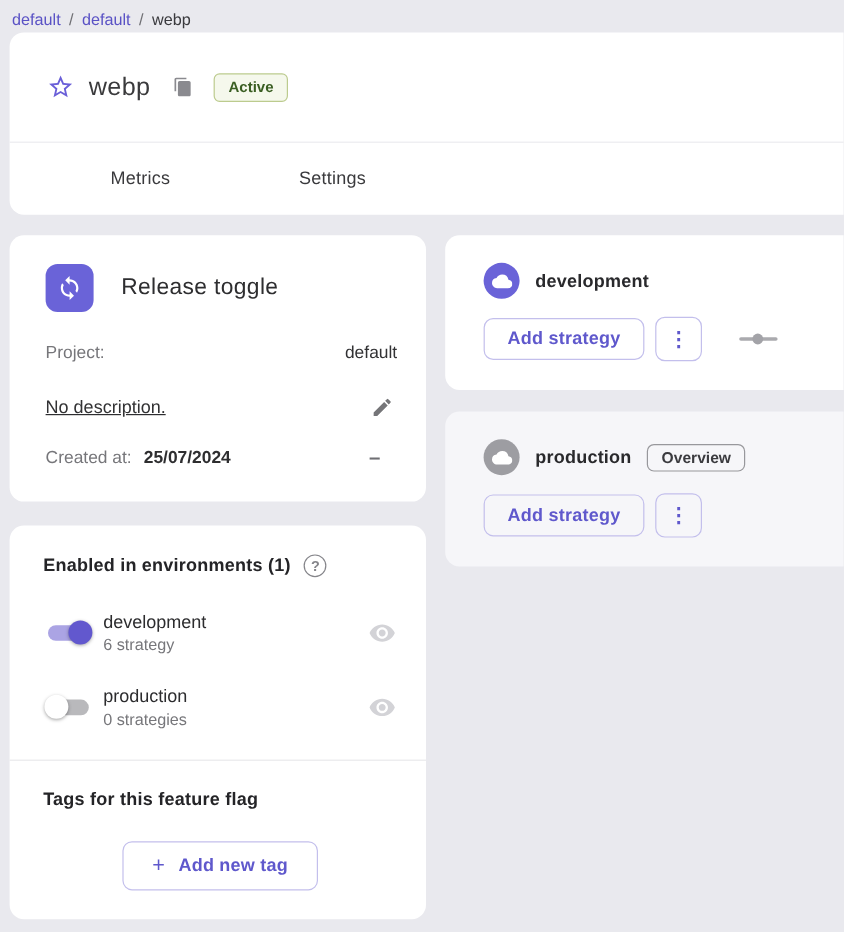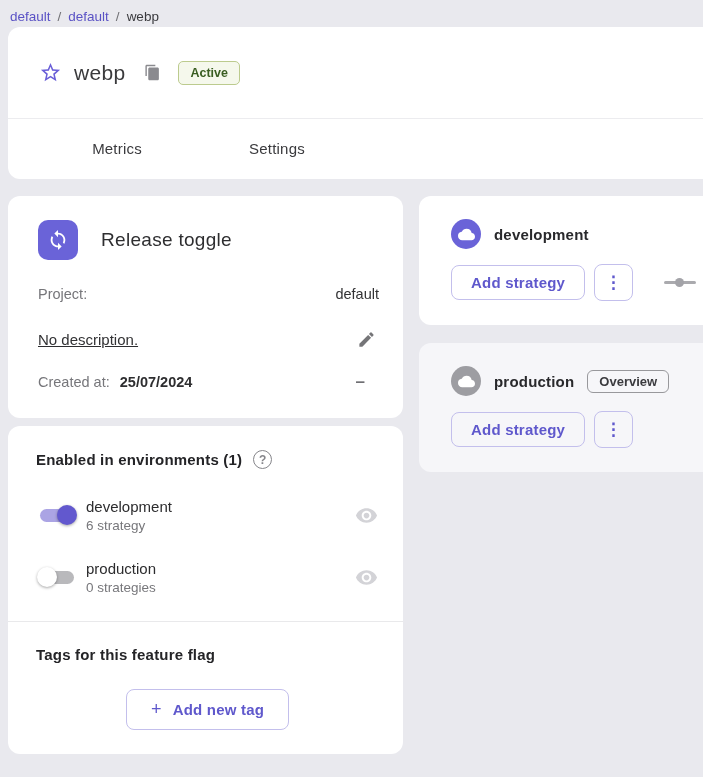--- a/index.html
+++ b/index.html
@@ -37,21 +37,21 @@
     font-size:15px; color:#3a3a3d; position:relative; cursor:pointer; letter-spacing:.2px;
   }
   .tab.active { font-weight:bold; color:#28282b; }
   .tab.active::after {
     content:""; position:absolute; left:2px; right:2px; bottom:0; height:4px;
     background:#635cc8; border-radius:2px 2px 0 0;
   }
 
   
   .main { display:flex; gap:16px; margin:17px 0 0 8px; align-items:flex-start; }
-  .col-left { width:395px; flex:none; }
+  .col-left { width:347px; flex:none; }
   .col-right { flex:1; margin-right:-14px; }
   .card { background:#fff; border-radius:12px; }
 
   
   .release-card { padding:24px 24px 26px 30px; }
   .release-head { display:flex; align-items:center; margin-bottom:26px; }
   .release-icon {
     width:40px; height:40px; border-radius:10px; background:#6a63d8;
     display:flex; align-items:center; justify-content:center; flex:none;
   }
@@ -61,21 +61,21 @@
   .meta-value { font-size:14.5px; color:#323234; }
   .desc-row { display:flex; align-items:center; justify-content:space-between; margin-bottom:20px;text-decoration:underline; }
   .desc-text { font-size:15px; color:#323234; }
   .icon-btn { width:26px; height:26px; display:flex; align-items:center; justify-content:center; cursor:pointer; }
   .created-row { display:flex; align-items:center; justify-content:space-between; margin-bottom:0; }
   .created-left { display:flex; align-items:baseline; gap:10px; }
   .created-value { font-size:14.5px; font-weight:bold; color:#2e2e30; }
   .collapse-dash { color:#6f6f73; font-size:17px; font-weight:bold; margin-right:14px; cursor:pointer; }
 
   
-  .env-card { margin-top:8px; }
+  .env-card { margin-top:20px; }
   .env-section { padding:24px 24px 20px 28px; }
   .section-heading-row { display:flex; align-items:center; gap:11px; margin-bottom:24px; }
   .section-heading { font-size:15px; font-weight:bold; color:#242427; letter-spacing:.2px; }
   .help-icon {
     width:19px; height:19px; border:1.6px solid #85858a; border-radius:50%;
     display:flex; align-items:center; justify-content:center;
     font-size:12px; color:#85858a; font-weight:bold; cursor:pointer;
   }
   .env-row { display:flex; align-items:center; height:44px; margin-bottom:18px; }
   .env-row:last-child { margin-bottom:2px; }

